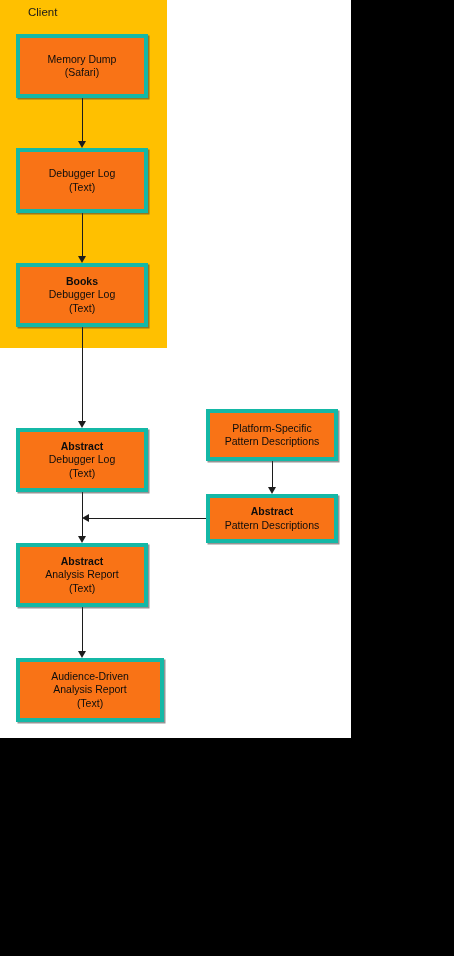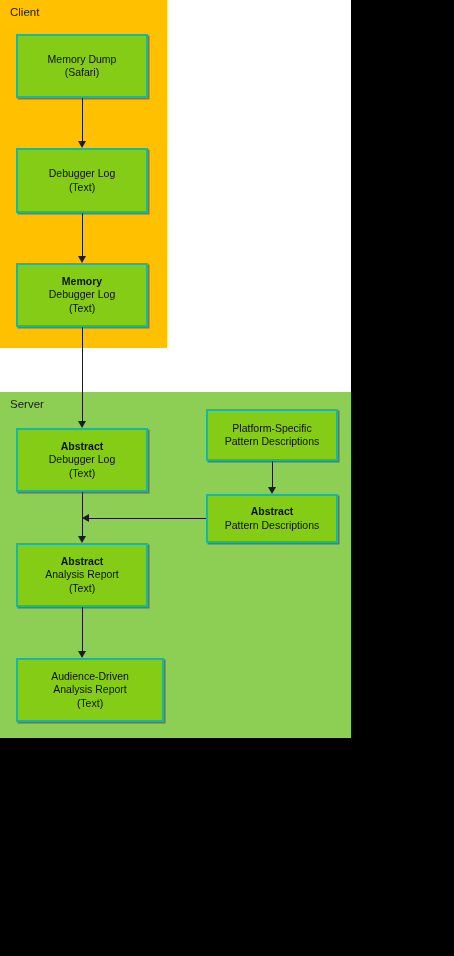--- a/index.html
+++ b/index.html
@@ -25,21 +25,21 @@
     width: 351px;
     height: 738px;
     background: #ffffff;
   }
   .zone {
     position: absolute;
     box-sizing: border-box;
   }
   .zone-label {
     position: absolute;
-    left: 10px;
+    left: 28px;
     top: 5px;
     font-size: 11.5px;
     color: #1a1a1a;
     line-height: 14px;
     white-space: nowrap;
   }
 
   
   .watermark {
     position: absolute;
@@ -50,22 +50,22 @@
     color: rgba(0,0,0,0.045);
     letter-spacing: 0.5px;
     white-space: nowrap;
     user-select: none;
   }
 
   
   .node {
     position: absolute;
     box-sizing: border-box;
-    background: #84cc16;
-    border: 2px solid #14b8a6;
+    background: #f97316;
+    border: 4px solid #14b8a6;
     box-shadow: 1.5px 1.5px 0 rgba(60,60,60,0.55);
     display: flex;
     align-items: center;
     justify-content: center;
     text-align: center;
     font-size: 10.5px;
     line-height: 13.5px;
     color: #0d0d0d;
   }
   .node .lines {
@@ -108,23 +108,20 @@
 
 <div id="canvas">
 
   <div class="plate-white"></div>
 
   <div class="zone" style="left:0px; top:0px; width:167px; height:348px; background:#ffc000;">
     <div class="zone-label">Client</div>
   </div>
 
 
-  <div class="zone" style="left:0px; top:392px; width:351px; height:346px; background:#8dce54;">
-    <div class="zone-label">Server</div>
-  </div>
 
   <div class="vline" style="left:82px; top:98px; height:43px;"></div>
   <div class="arrow-down" style="left:77.5px; top:141px;"></div>
 
   <div class="vline" style="left:82px; top:213px; height:43px;"></div>
   <div class="arrow-down" style="left:77.5px; top:256px;"></div>
 
   <div class="vline" style="left:82px; top:327px; height:94px;"></div>
   <div class="arrow-down" style="left:77.5px; top:421px;"></div>
 
@@ -149,21 +146,21 @@
 
   <div class="node" style="left:16px; top:148px; width:132px; height:65px;">
     <div class="lines">
       <div>Debugger Log</div>
       <div>(Text)</div>
     </div>
   </div>
 
   <div class="node" style="left:16px; top:263px; width:132px; height:64px;">
     <div class="lines">
-      <div class="bold">Memory</div>
+      <div class="bold">Books</div>
       <div>Debugger Log</div>
       <div>(Text)</div>
     </div>
   </div>
 
   <div class="node" style="left:16px; top:428px; width:132px; height:64px;">
     <div class="lines">
       <div class="bold">Abstract</div>
       <div>Debugger Log</div>
       <div>(Text)</div>

